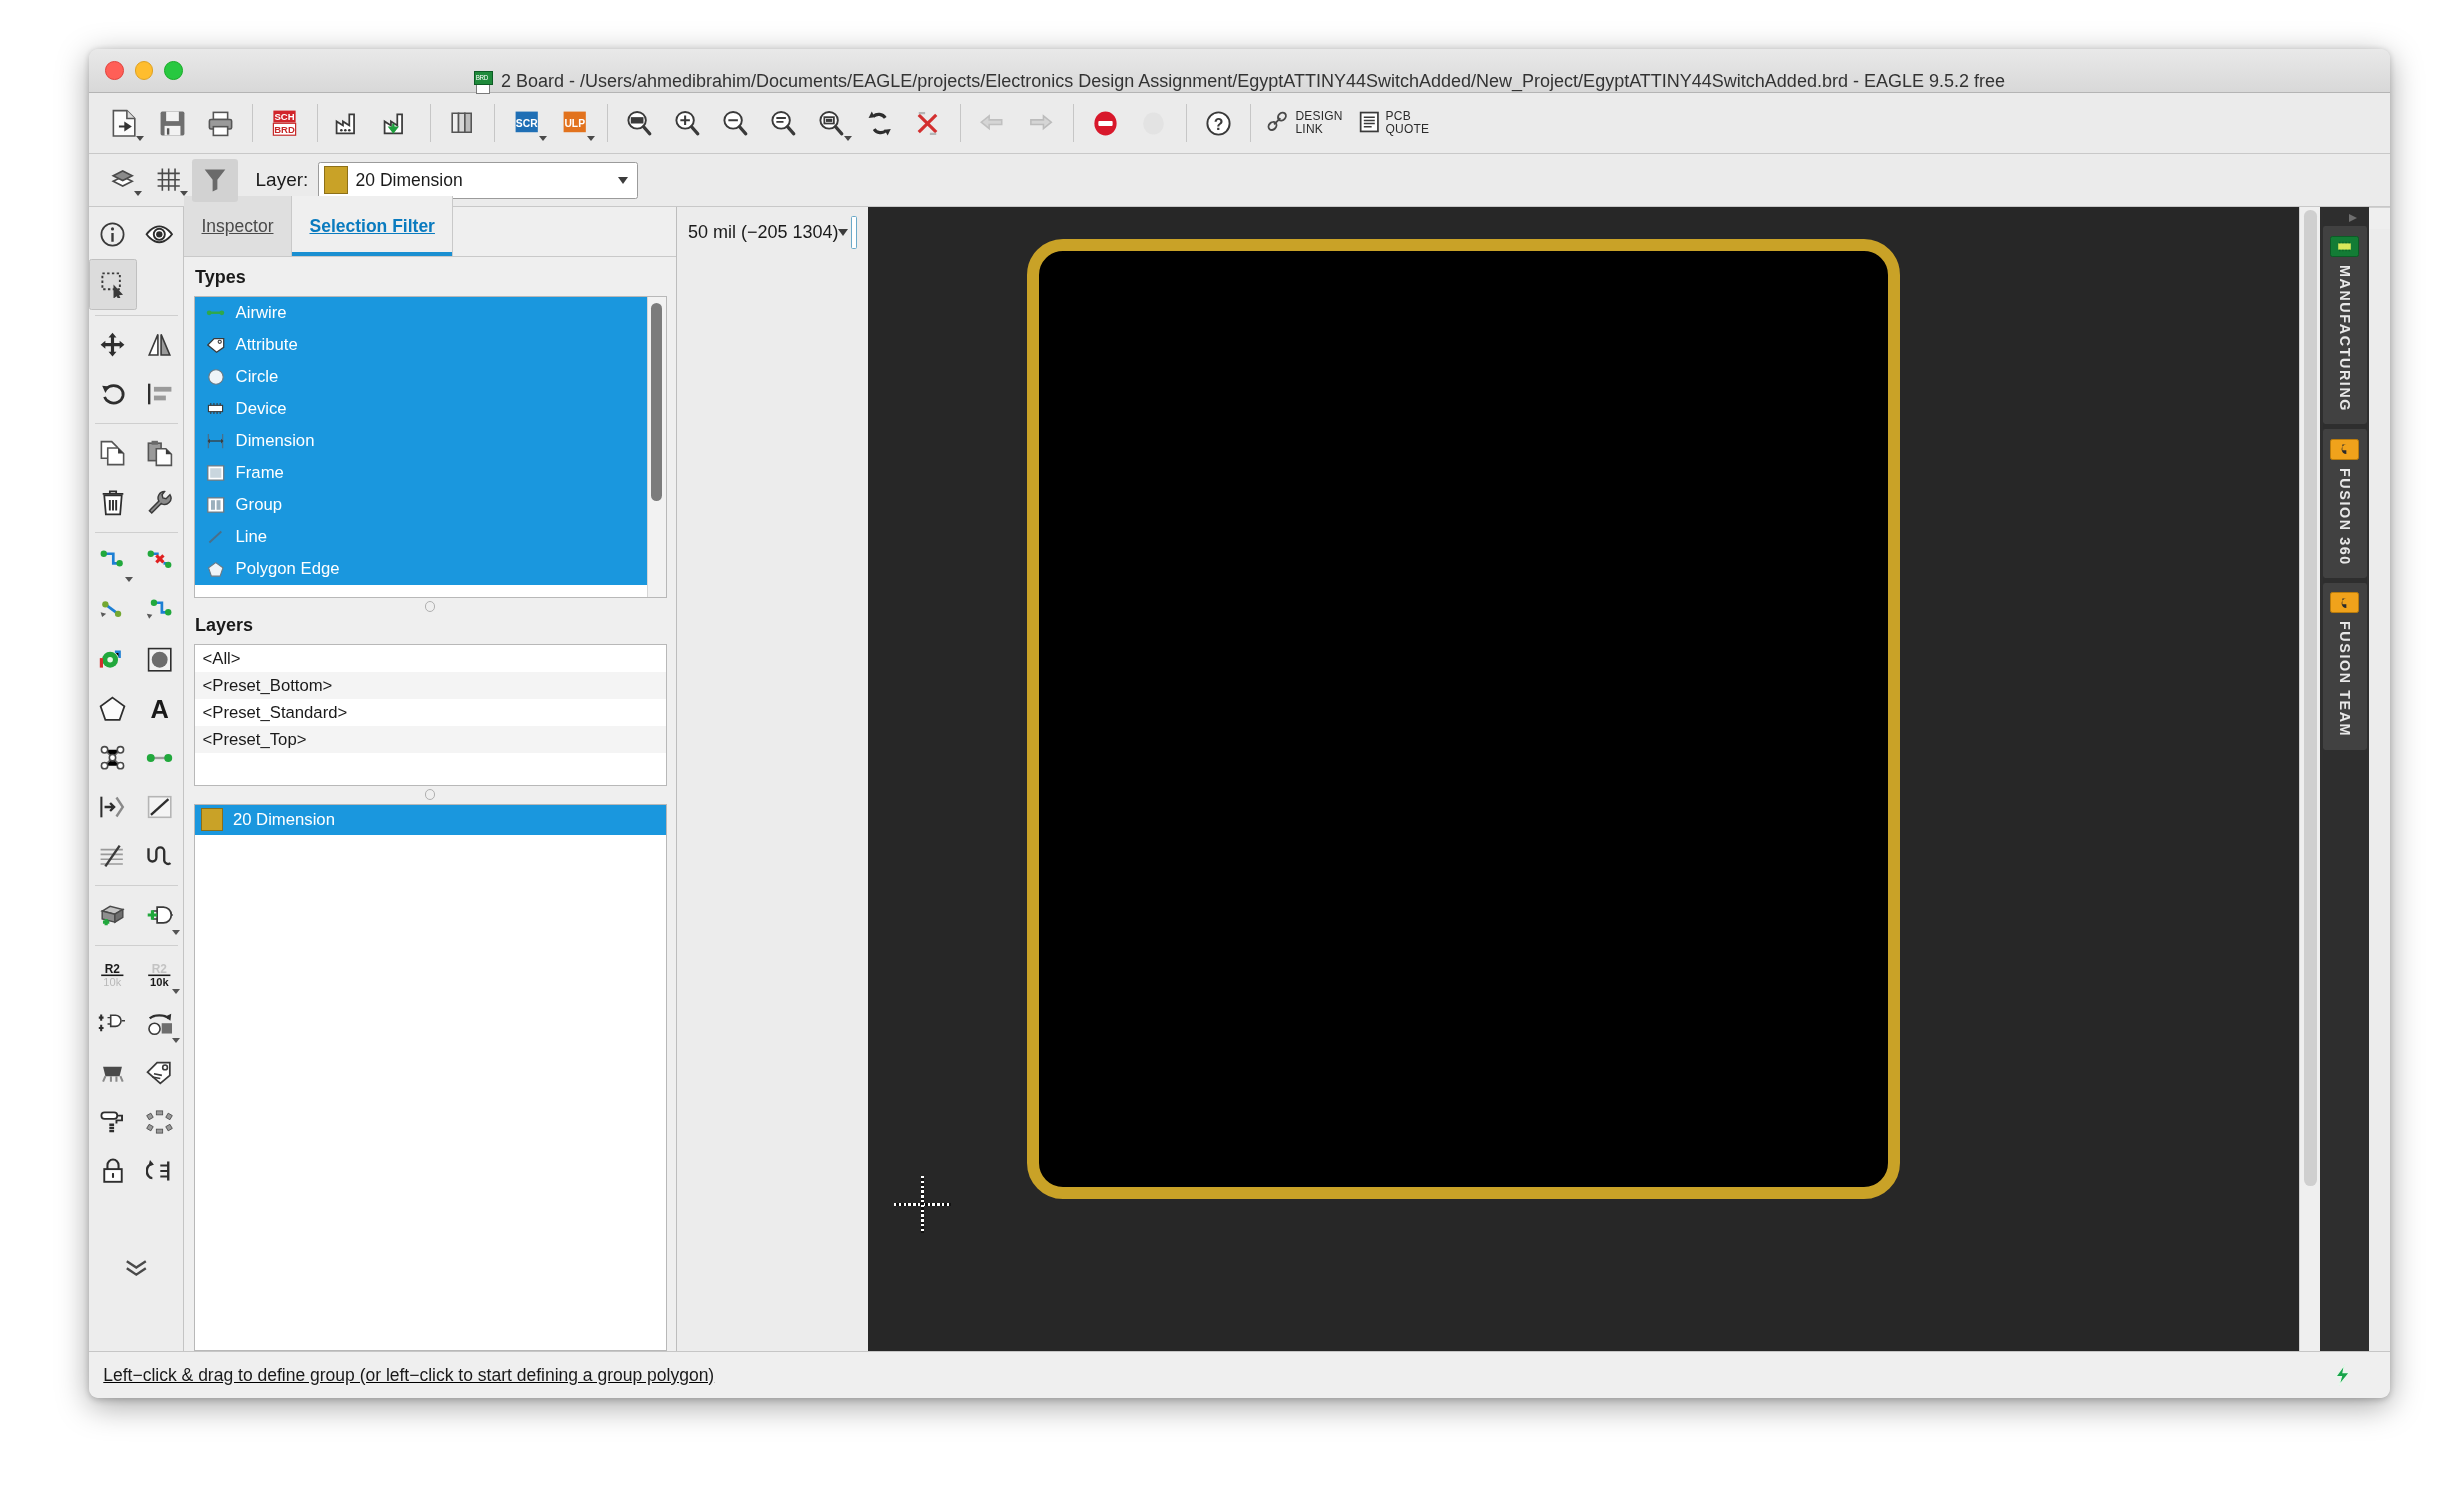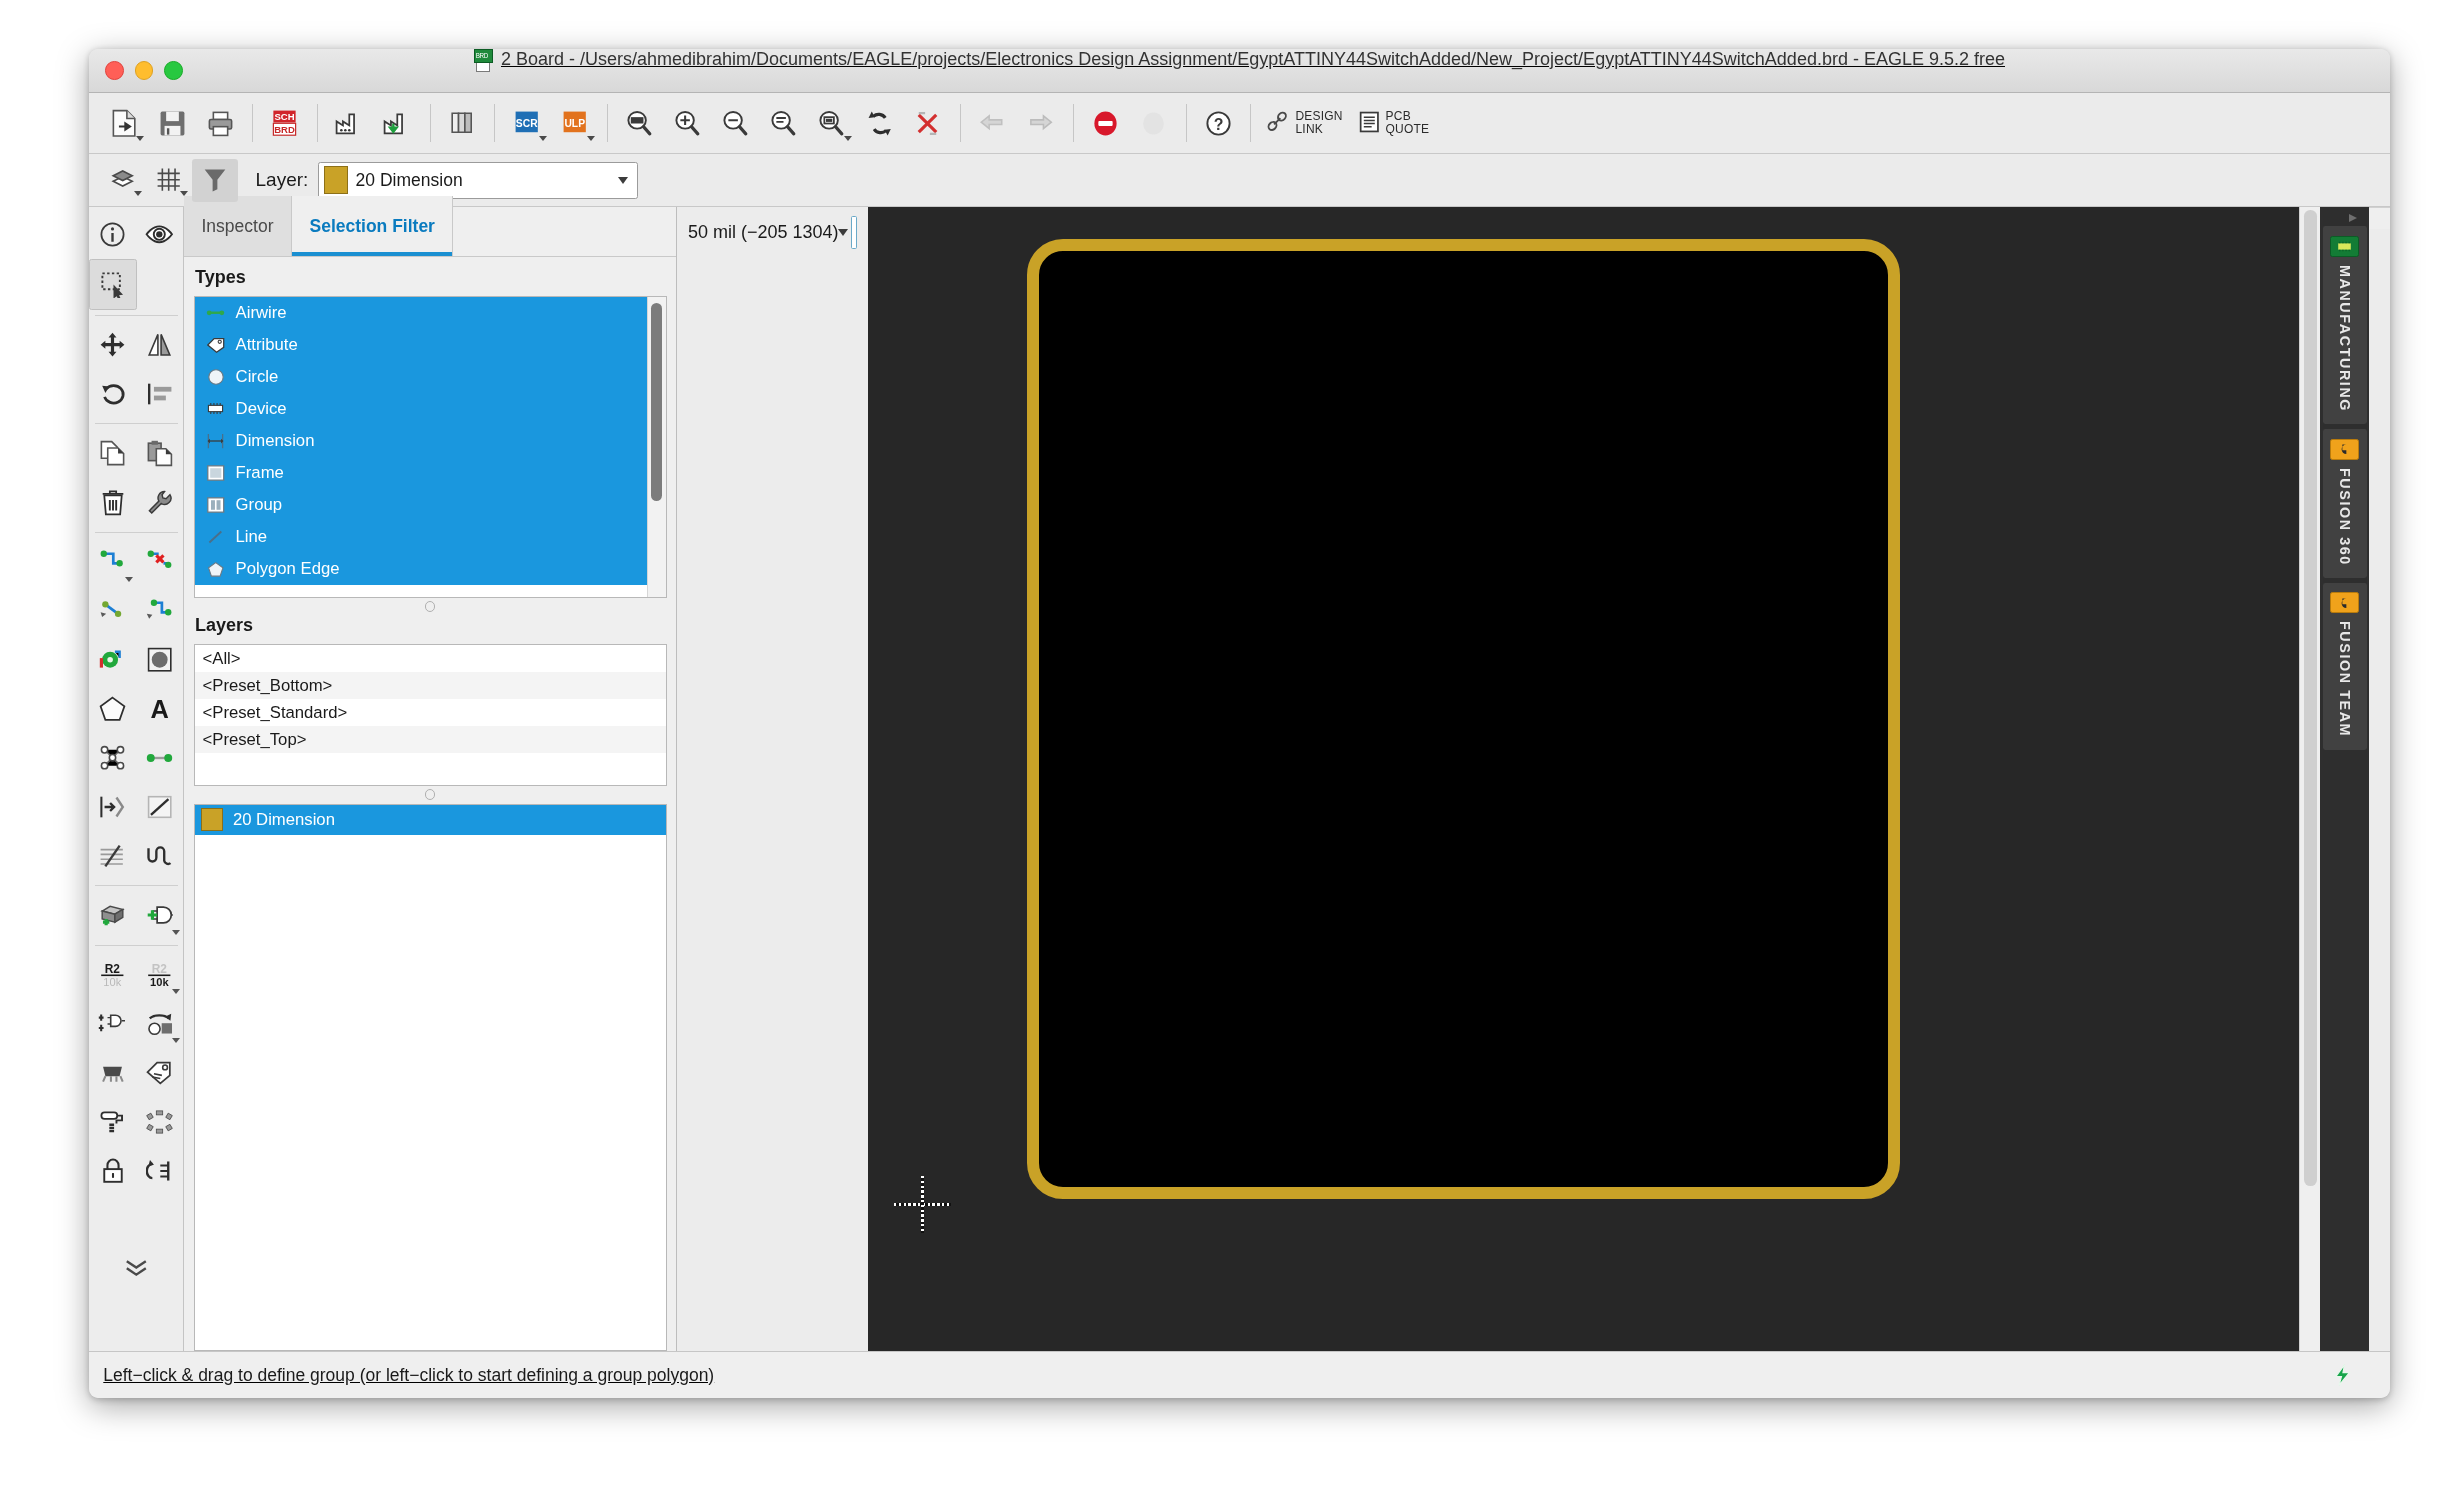--- a/index.html
+++ b/index.html
@@ -10,21 +10,21 @@
     background:#ececec; border-radius:9.5px;
     box-shadow:0 8px 32px rgba(0,0,0,.35), 0 1.6px 6.3px rgba(0,0,0,.2);
     overflow:hidden; display:flex; flex-direction:column;
   }
 
   
   .titlebar{
     height:43px; flex:0 0 43px; position:relative;
     background:linear-gradient(#e9e9e9,#d8d8d8);
     border-bottom:0.8px solid #b4b4b4;
-    display:flex; align-items:flex-start; justify-content:center;text-decoration:underline;
+    display:flex; align-items:flex-end; justify-content:center;
   }
   .traffic{position:absolute; left:16px; top:0; height:43px; display:flex; align-items:center; gap:11px;}
   .tl{width:16.7px;height:16.7px;border-radius:50%;}
   .tl.r{background:#ff5f57;border:0.8px solid #e0443e;}
   .tl.y{background:#ffbd2e;border:0.8px solid #dea123;}
   .tl.g{background:#28c840;border:0.8px solid #1aab29;}
   .title-wrap{display:flex;align-items:center;gap:8px;max-width:1904px;}
   .brd-icon{width:19px;height:20.6px;position:relative;flex:0 0 19px;}
   .brd-icon .sh{position:absolute;left:1.6px;top:8px;width:12.7px;height:12.7px;background:#fff;border:0.8px solid #7a7a7a;}
   .brd-icon .bd{position:absolute;left:0;top:0;width:17.5px;height:12px;background:#1f8a3b;border:0.8px solid #0c5c24;}
@@ -72,21 +72,21 @@
   .pcell.sel{background:#dcdcdc;border:0.8px solid #c0c0c0;border-radius:2.4px;}
   .pcell .mcaret{position:absolute;right:3.2px;bottom:4.8px;width:0;height:0;border-left:4px solid transparent;border-right:4px solid transparent;border-top:5.6px solid #555;}
   .pgap{height:0.8px;width:83px;background:#cfcfcf;margin:4.8px 0;}
 
   
   .filterpanel{
     width:492px;flex:0 0 492px;background:#efefef;border-right:0.8px solid #bdbdbd;
     display:flex;flex-direction:column;min-height:0;
   }
   .tabs{height:49px;flex:0 0 49px;display:flex;align-items:flex-end;background:#efefef;border-bottom:0.8px solid #c9c9c9;}
-  .tab{height:60px;display:flex;align-items:center;padding:0 17.5px;font-size:17.5px;color:#4a4a4a;background:#dfdfdf;border-right:0.8px solid #c9c9c9;}
+  .tab{height:60px;display:flex;align-items:center;padding:0 17.5px;font-size:17.5px;color:#4a4a4a;background:#dfdfdf;border-right:0.8px solid #c9c9c9;text-decoration:underline;}
   .tab.active{background:#efefef;color:#0a7bbf;font-weight:bold;position:relative;}
   .tab.active:after{content:"";position:absolute;left:0;right:0;bottom:0;height:4px;background:#1a8fd1;}
   .sec-head{font-size:18px;color:#1a1a1a;padding:9.5px 9.5px 8px 11px;font-weight:bold;}
   .listbox{background:#fff;border:0.8px solid #b8b8b8;margin:0 9.5px;position:relative;overflow:hidden;}
   .types-list{height:300px;}
   .trow{height:32px;display:flex;align-items:center;gap:9.5px;padding-left:11px;font-size:16.7px;}
   .trow.sel{background:#1a97de;color:#fff;}
   .ticon{width:20.6px;height:17.5px;flex:0 0 20.6px;display:flex;align-items:center;justify-content:center;}
   .vscroll{position:absolute;right:0;top:0;width:17.5px;bottom:0;background:#f2f2f2;border-left:0.8px solid #d6d6d6;}
   .vthumb{position:absolute;left:3.2px;top:6.3px;width:11px;height:198px;background:#7c7c7c;border-radius:5.6px;}

